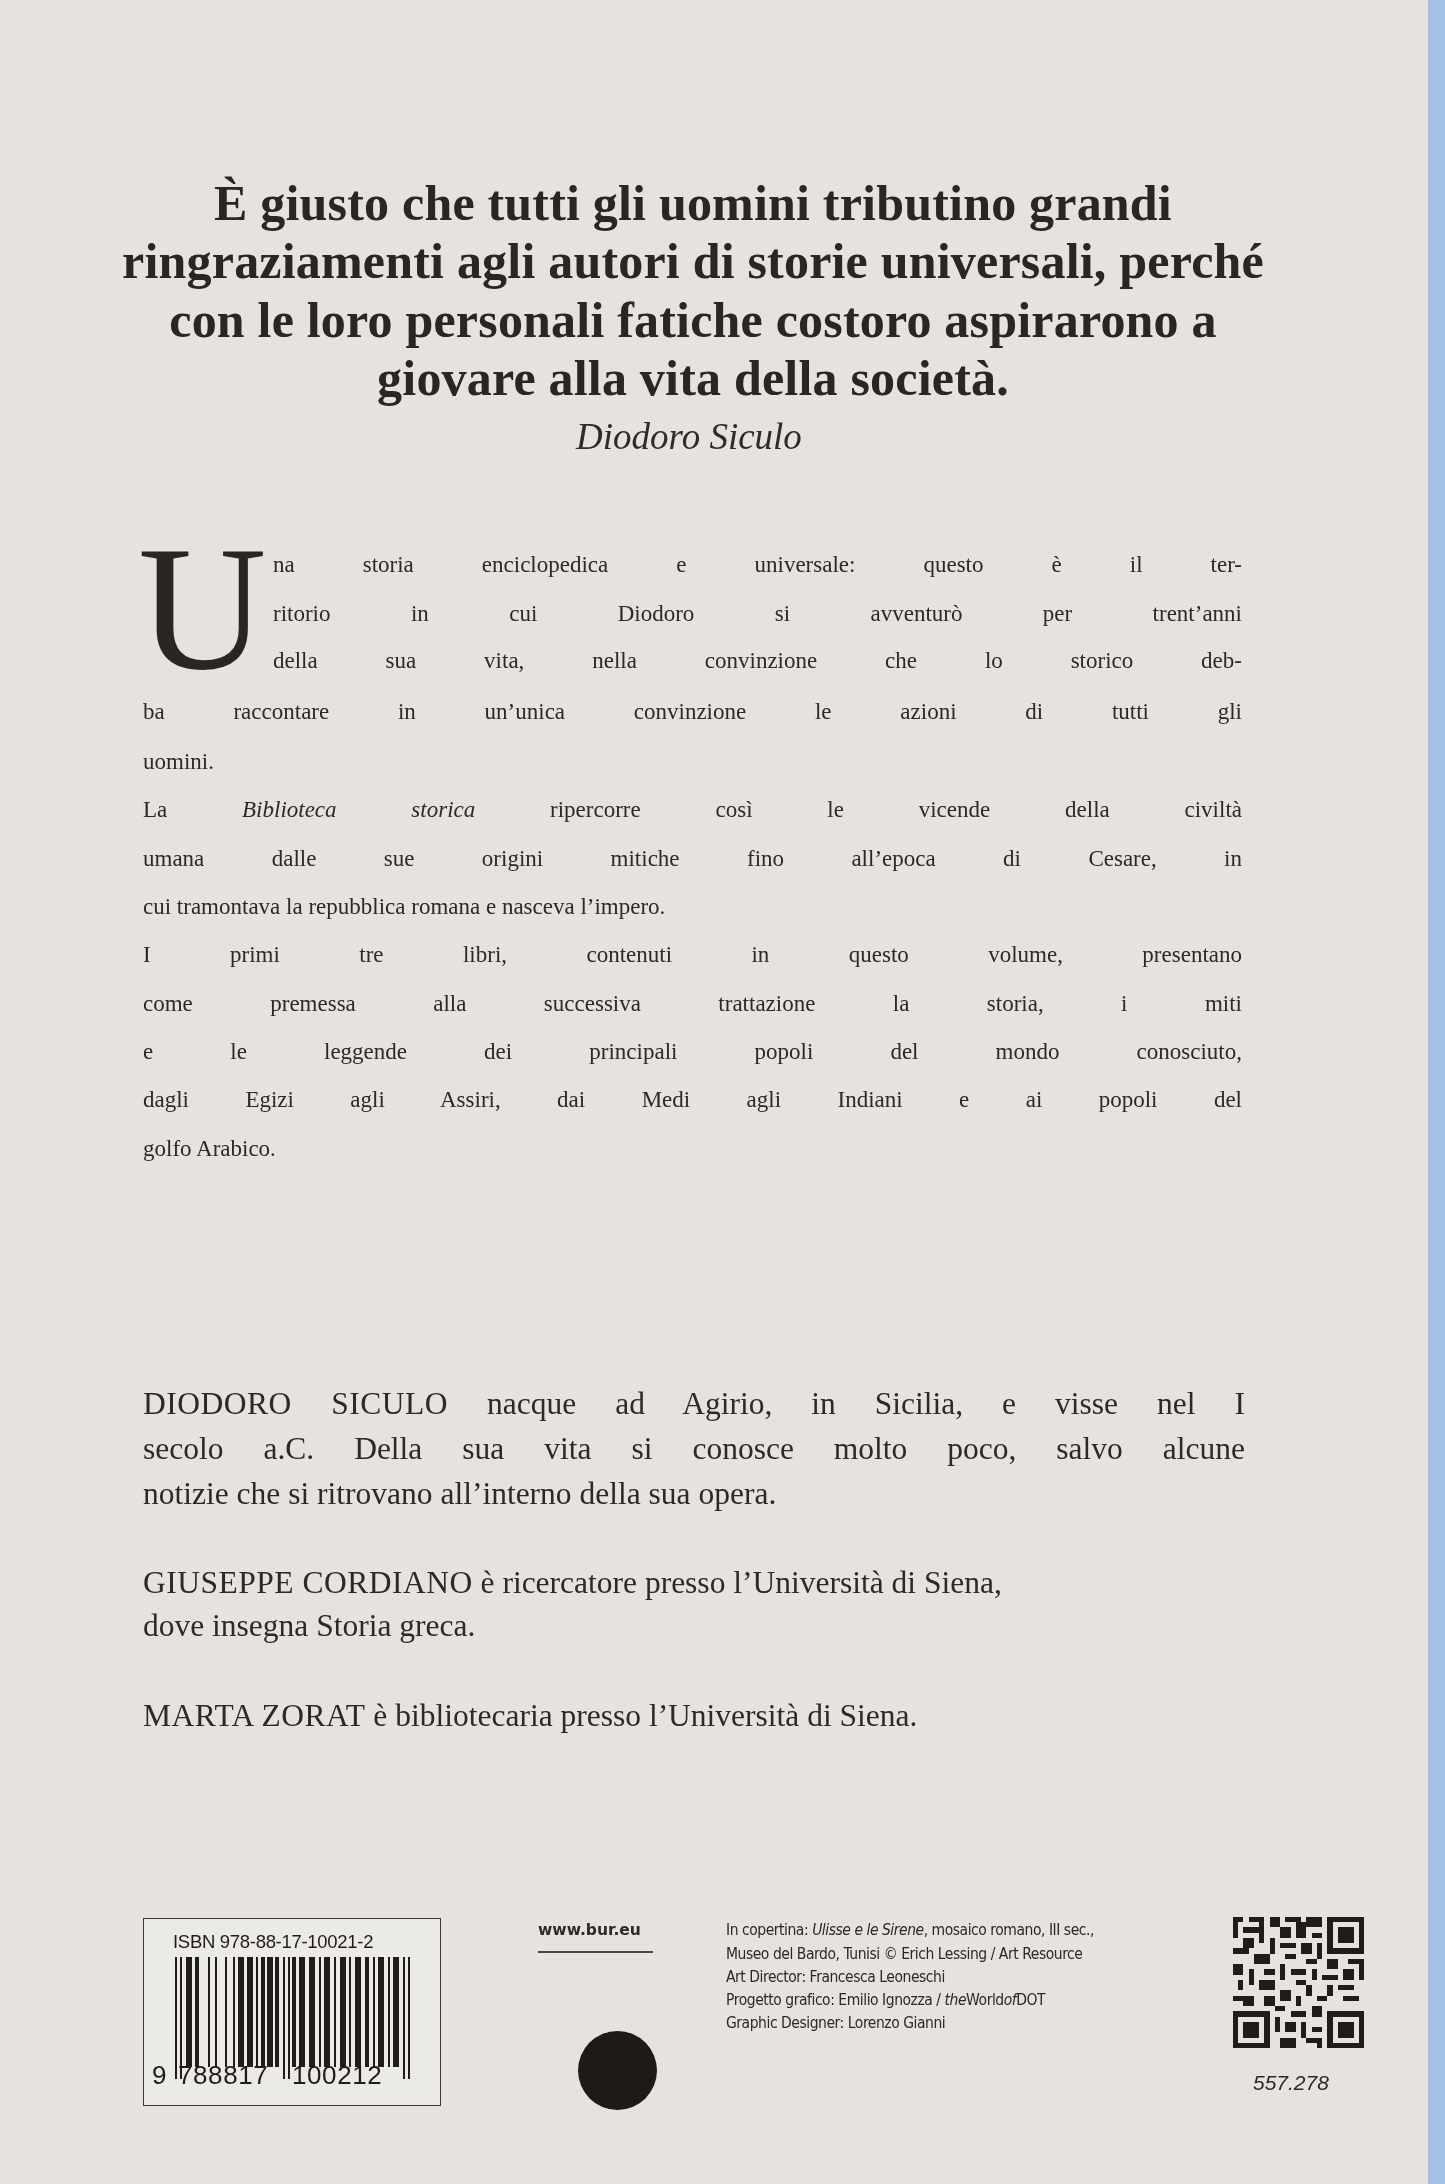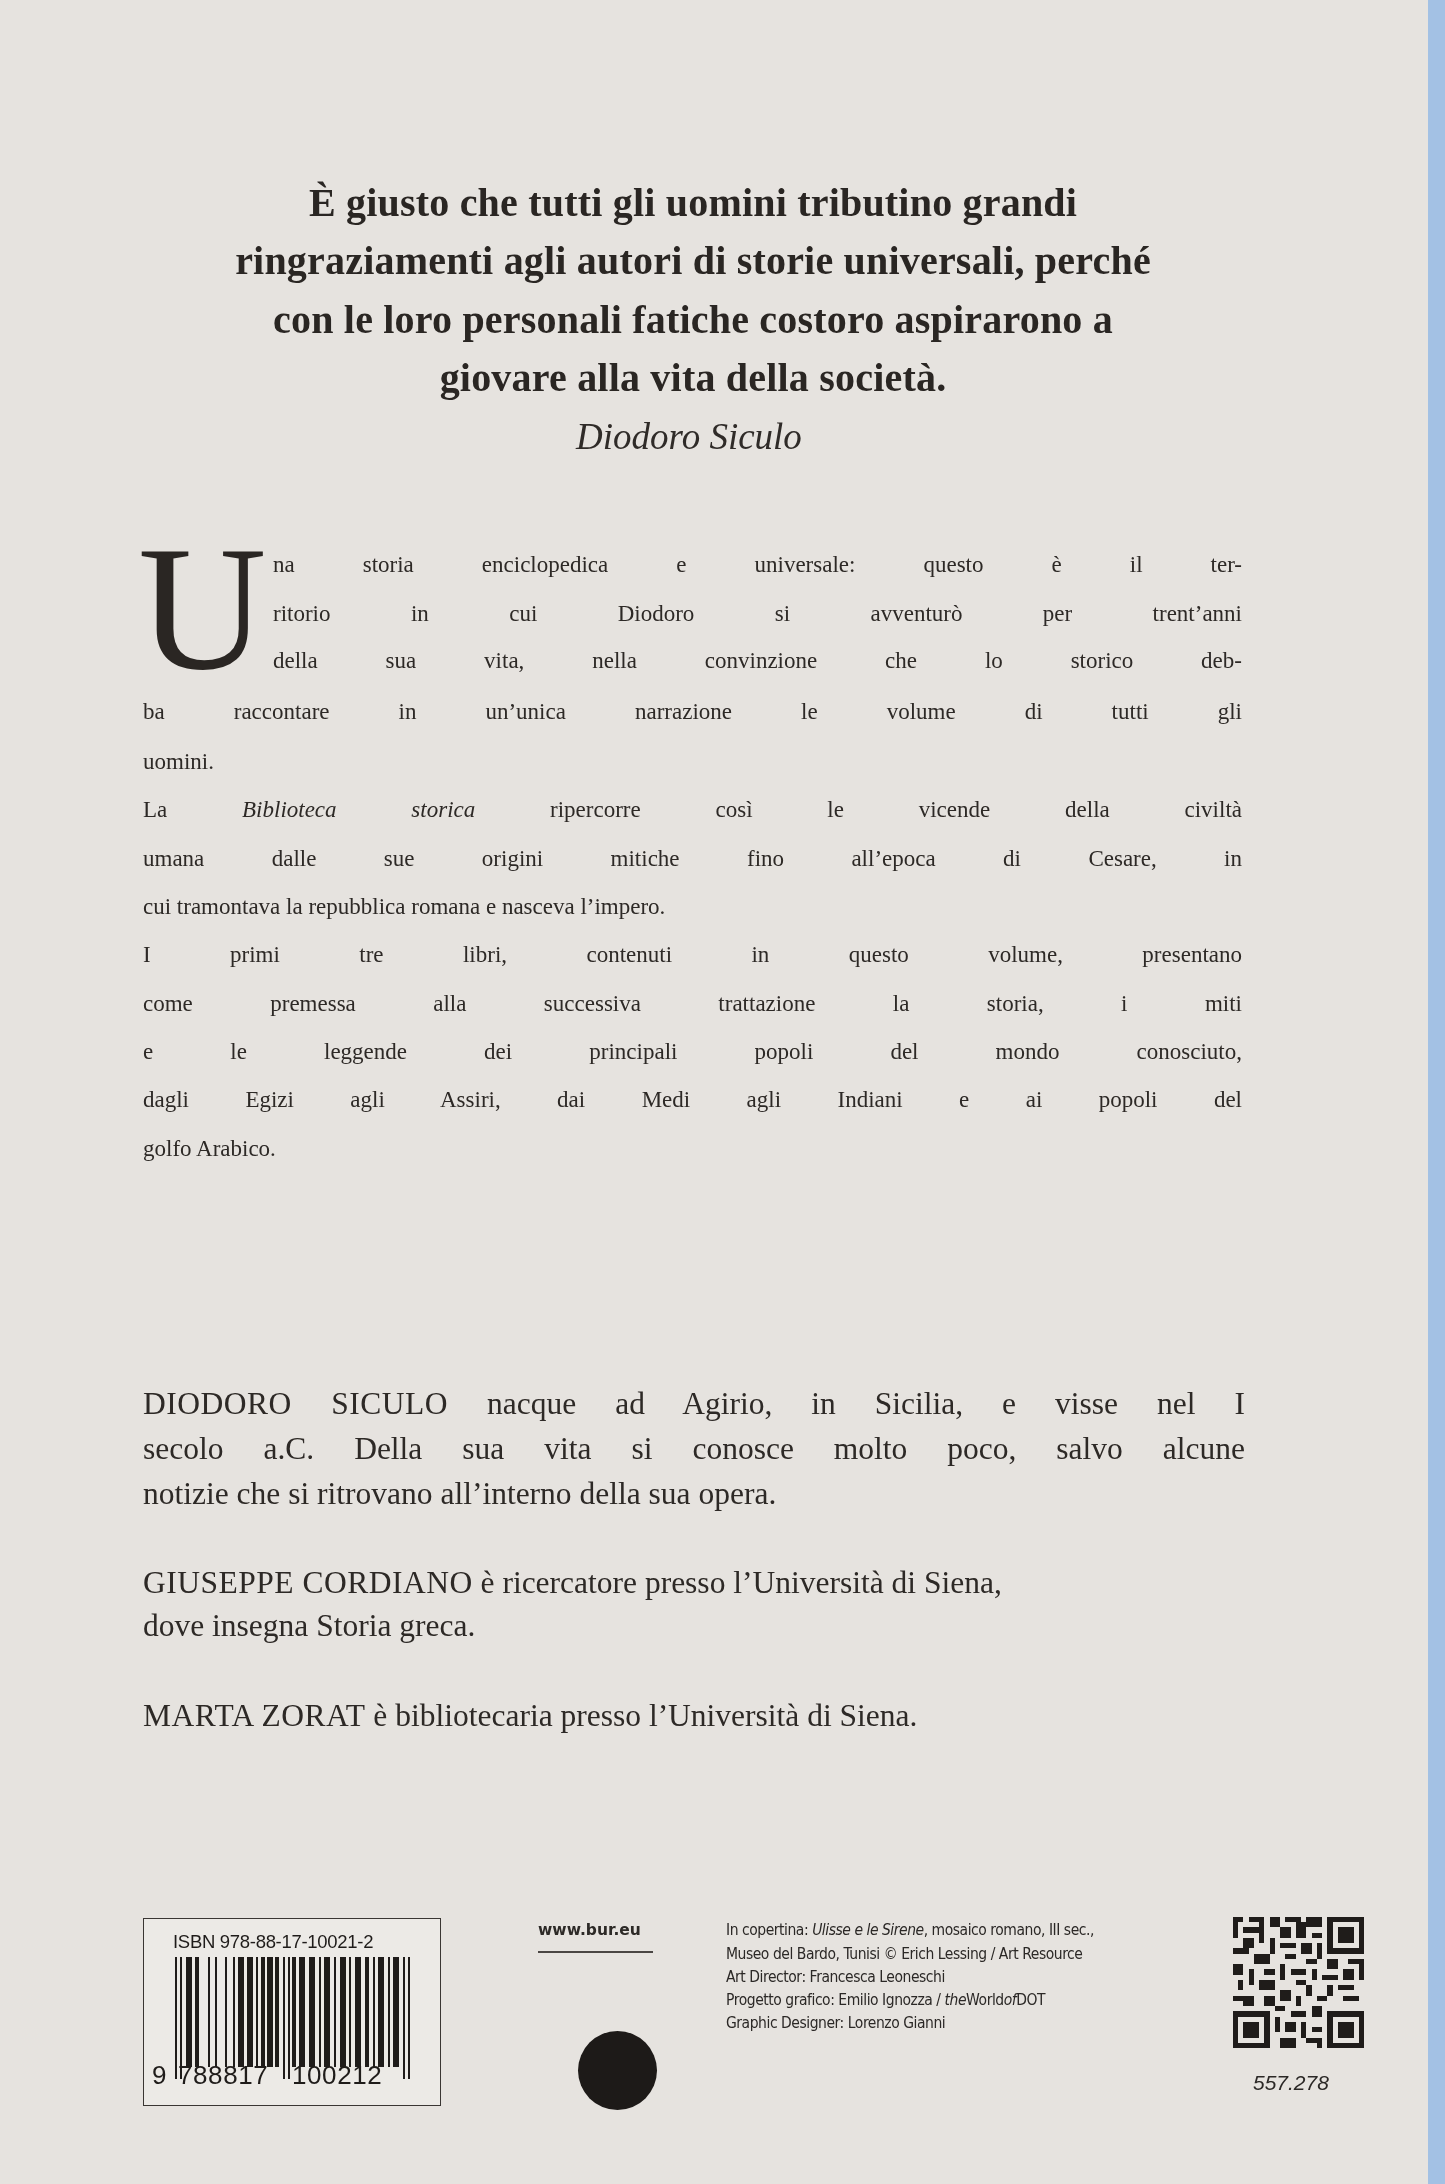--- a/index.html
+++ b/index.html
@@ -10,21 +10,21 @@
     color:#2b2724;
   }
   .spine {
     position:absolute; left:1428px; top:0; width:17px; height:2184px;
     background:#a3c1e4;
   }
 
   
   .quote-line {
     position:absolute; left:0; width:1386px; text-align:center;
-    font-weight:bold; font-size:40px; line-height:40px;
+    font-weight:bold; font-size:50px; line-height:40px;
     letter-spacing:0.2px; color:#2a2623;
   }
   .quote-attr {
     position:absolute; left:0; width:1378px; text-align:center;
     font-style:italic; font-size:37px; line-height:40px; color:#2f2b28;
   }
 
   
   .body-line {
     position:absolute; font-size:23px; line-height:40px; color:#2d2926;
@@ -94,21 +94,21 @@
   <div class="quote-line" style="top:300px">con le loro personali fatiche costoro aspirarono a</div>
   <div class="quote-line" style="top:358px">giovare alla vita della società.</div>
   <div class="quote-attr" style="top:417px">Diodoro Siculo</div>
 </div>
 
 <div>
   <div class="dropcap">U</div>
   <div class="body-line" style="left:273px; width:969px; top:545px">na storia enciclopedica e universale: questo è il ter-</div>
   <div class="body-line" style="left:273px; width:969px; top:594px">ritorio in cui Diodoro si avventurò per trent’anni</div>
   <div class="body-line" style="left:273px; width:969px; top:641px">della sua vita, nella convinzione che lo storico deb-</div>
-  <div class="body-line" style="left:143px; width:1099px; top:692px">ba raccontare in un’unica narrazione le volume di tutti gli</div>
+  <div class="body-line" style="left:143px; width:1099px; top:692px">ba raccontare in un’unica convinzione le azioni di tutti gli</div>
   <div class="body-line last" style="left:143px; width:1099px; top:742px">uomini.</div>
 
   <div class="body-line" style="left:143px; width:1099px; top:790px"><span>La </span><em class="it">Biblioteca storica</em><span> ripercorre così le vicende della civiltà</span></div>
   <div class="body-line" style="left:143px; width:1099px; top:839px">umana dalle sue origini mitiche fino all’epoca di Cesare, in</div>
   <div class="body-line last" style="left:143px; width:1099px; top:887px">cui tramontava la repubblica romana e nasceva l’impero.</div>
 
   <div class="body-line" style="left:143px; width:1099px; top:935px">I primi tre libri, contenuti in questo volume, presentano</div>
   <div class="body-line" style="left:143px; width:1099px; top:984px">come premessa alla successiva trattazione la storia, i miti</div>
   <div class="body-line" style="left:143px; width:1099px; top:1032px">e le leggende dei principali popoli del mondo conosciuto,</div>
   <div class="body-line" style="left:143px; width:1099px; top:1080px">dagli Egizi agli Assiri, dai Medi agli Indiani e ai popoli del</div>

